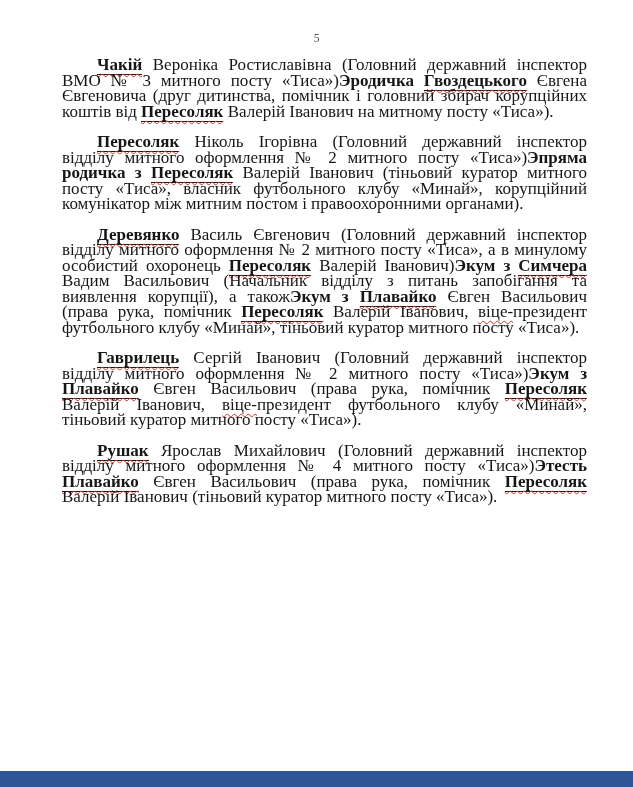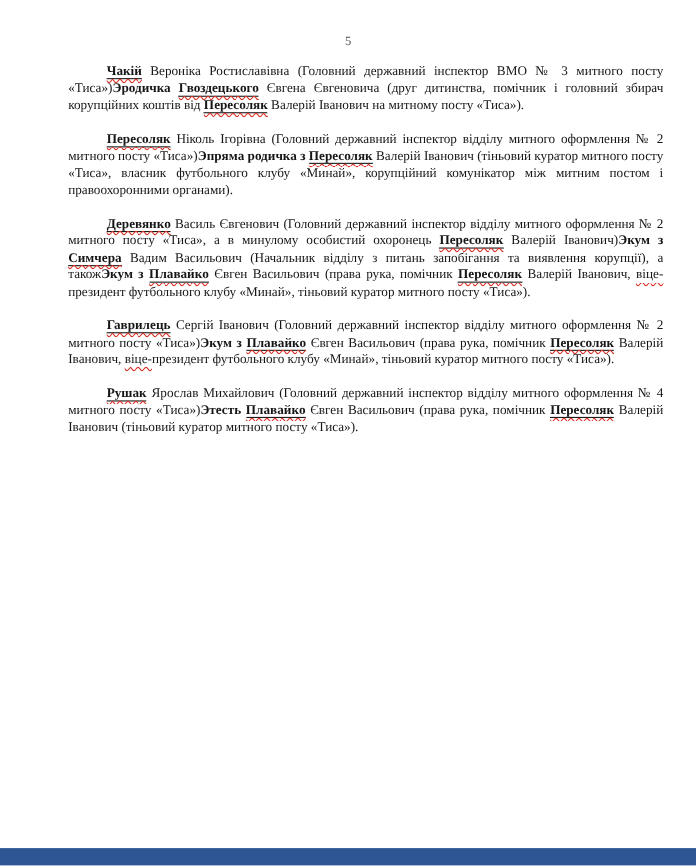--- a/index.html
+++ b/index.html
@@ -16,22 +16,22 @@
     font-family: "Liberation Serif", "DejaVu Serif", serif;
     color: #161616;
   }
   .page-number {
     padding-top: 32px;
     text-align: center;
     font-size: 11.5px;
     color: #4f4f4f;
   }
   .content {
-    margin: 13px 30px 0 62px;
-    font-size: 12px;
+    margin: 13px 46px 0 62px;
+    font-size: 17px;
     line-height: 15.5px;
     text-align: justify;
   }
   .content p {
     margin: 0 0 15px 0;
     text-indent: 35px;
   }
   .b { font-weight: bold; }
   .u { border-bottom: 1px solid #1a1a1a; }
   .sp {

